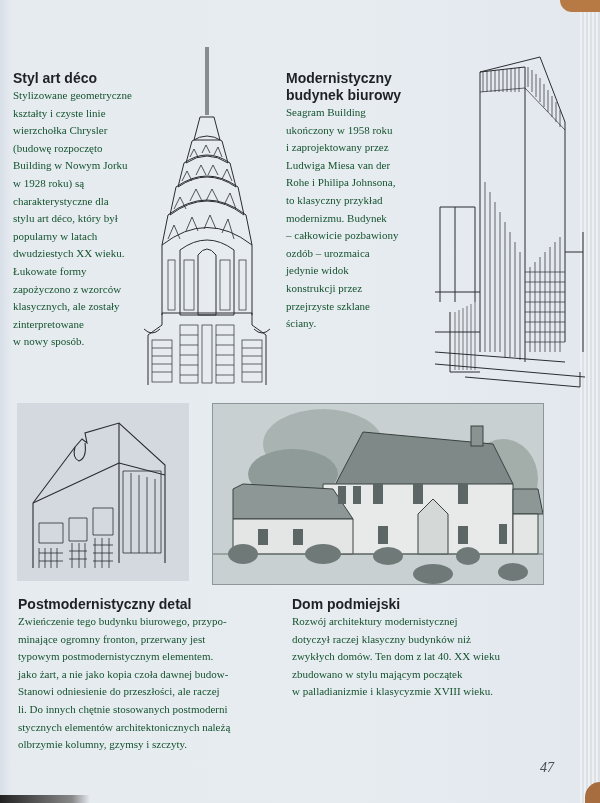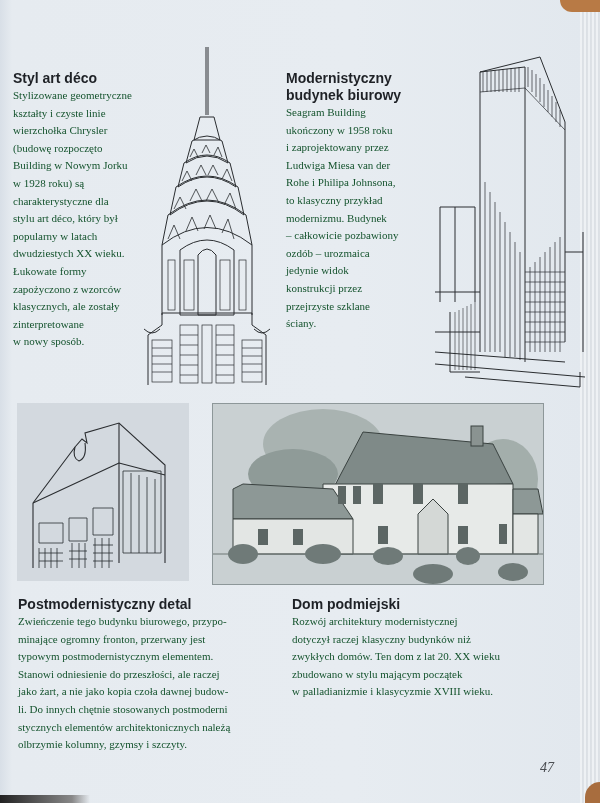--- a/index.html
+++ b/index.html
@@ -202,32 +202,32 @@
     </g>
   </svg>
 </div>
 
 <div class="block" id="postmod">
   <div class="heading">Postmodernistyczny detal</div>
   <div class="body-text">
     <p>Zwieńczenie tego budynku biurowego, przypo-</p>
     <p>minające ogromny fronton, przerwany jest</p>
     <p>typowym postmodernistycznym elementem.</p>
+    <p>jako żart, a nie jako kopia czoła dawnej budow-</p>
     <p>Stanowi odniesienie do przeszłości, ale raczej</p>
-    <p>jako żart, a nie jako kopia czoła dawnej budow-</p>
     <p>li. Do innych chętnie stosowanych postmoderni</p>
     <p>stycznych elementów architektonicznych należą</p>
     <p>olbrzymie kolumny, gzymsy i szczyty.</p>
   </div>
 </div>
 
 <div class="block" id="suburban">
   <div class="heading">Dom podmiejski</div>
   <div class="body-text">
     <p>Rozwój architektury modernistycznej</p>
     <p>dotyczył raczej klasyczny budynków niż</p>
-    <p>zwykłych domów. Ten dom z lat 20. XX wieku</p>
+    <p>zwykłych domów. Ten dom z lat 40. XX wieku</p>
     <p>zbudowano w stylu mającym początek</p>
     <p>w palladianizmie i klasycyzmie XVIII wieku.</p>
   </div>
 </div>
 
 <div class="page-number">47</div>
 
 </body></html>

